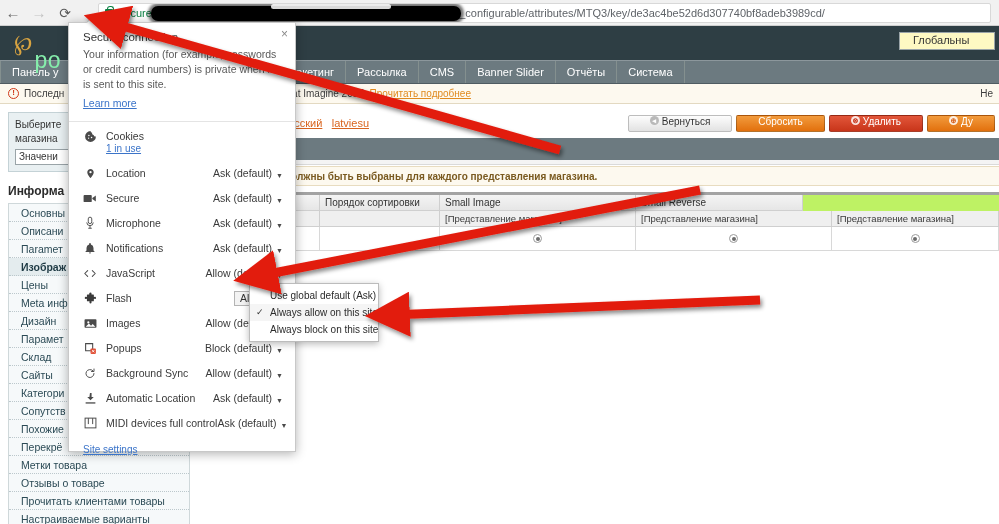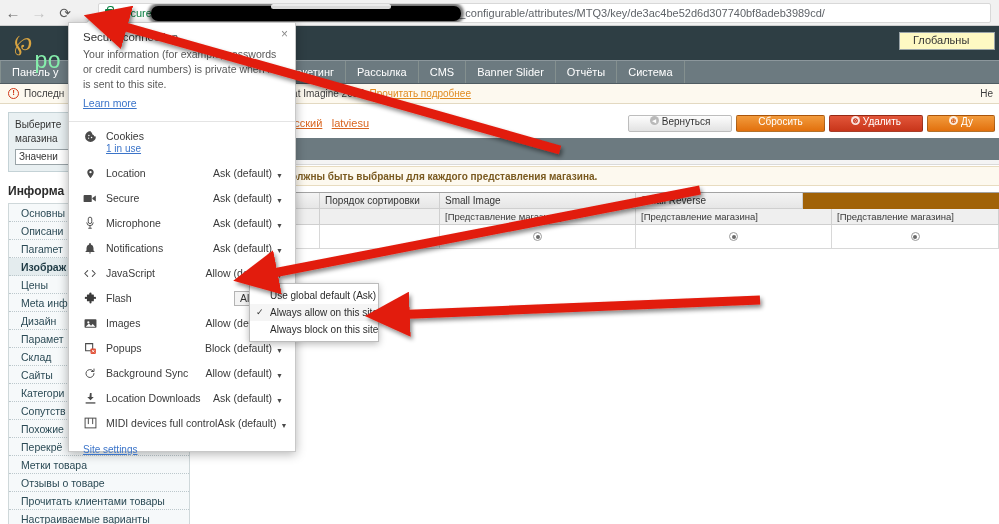--- a/index.html
+++ b/index.html
@@ -152,21 +152,21 @@
   
   .warn-bar {
     position:absolute; left:200px; top:62px; right:0; height:20px;
     background:#fdf9ef; border-top:1px solid #e8dcc0; border-bottom:1px solid #e8dcc0;
     display:flex; align-items:center; padding-left:8px;
     font-size:10px; color:#7a5a20; font-weight:bold; white-space:nowrap;
   }
 
   .img-table {
     position:absolute; left:200px; top:88px; right:0;
-    border-top:1px solid #a3a3a3; background:#a16207;
+    border-top:3px solid #a3a3a3; background:#bef264;
   }
   .tbl-row { display:flex; }
   .tbl-h {
     background:linear-gradient(#f4f4f4,#e6e6e6);
     border-right:1px solid #cfcfcf; border-bottom:1px solid #cfcfcf;
     font-size:10px; color:#333; padding:2px 5px; height:16px;
     white-space:nowrap; overflow:hidden;
   }
   .tbl-h2 {
     background:#efefef; border-right:1px solid #cfcfcf; border-bottom:1px solid #cfcfcf;
@@ -554,21 +554,21 @@
         </span>
       </div>
 
       <div class="perm-row">
         <span class="perm-ico">
           <svg width="13" height="13" viewBox="0 0 24 24" fill="#4a4a4a">
               <path d="M11 2h3v7h4l-6 6-6-6h4z"></path>
               <rect x="3" y="19" width="18" height="2.4"></rect>
             </svg>
         </span>
-        <span class="perm-label">Location Downloads</span>
+        <span class="perm-label">Automatic Location</span>
         <span class="perm-val">
           <span>Ask (default)</span>
           <span class="caret">▼</span>
         </span>
       </div>
 
       <div class="perm-row">
         <span class="perm-ico">
           <svg width="13" height="12" viewBox="0 0 24 22" fill="none" stroke="#4a4a4a" stroke-width="1.8">
               <rect x="2" y="2" width="20" height="18"></rect>

